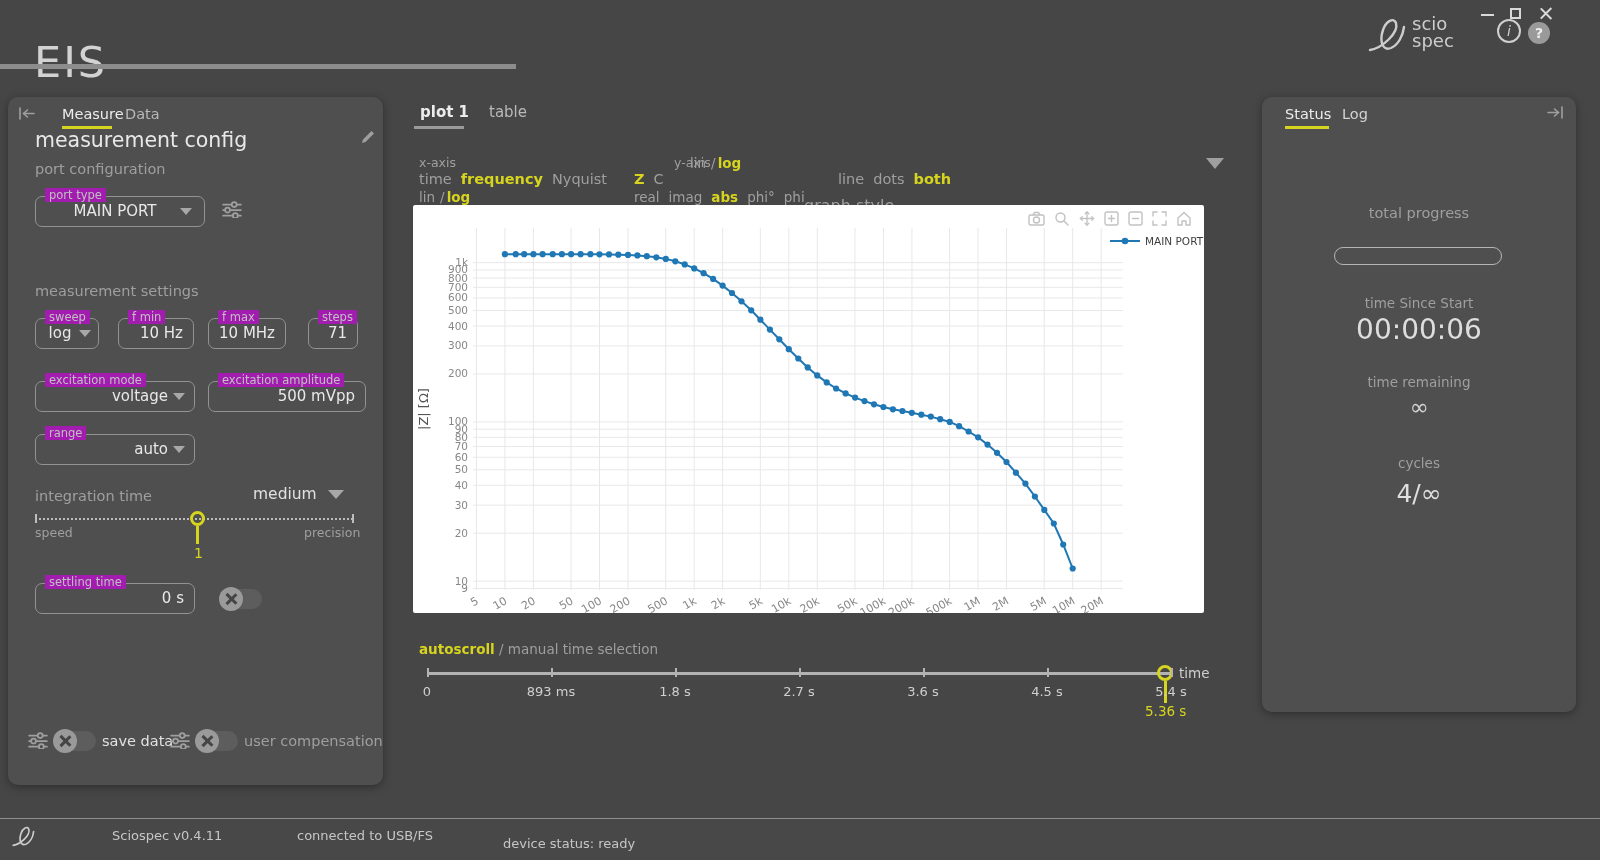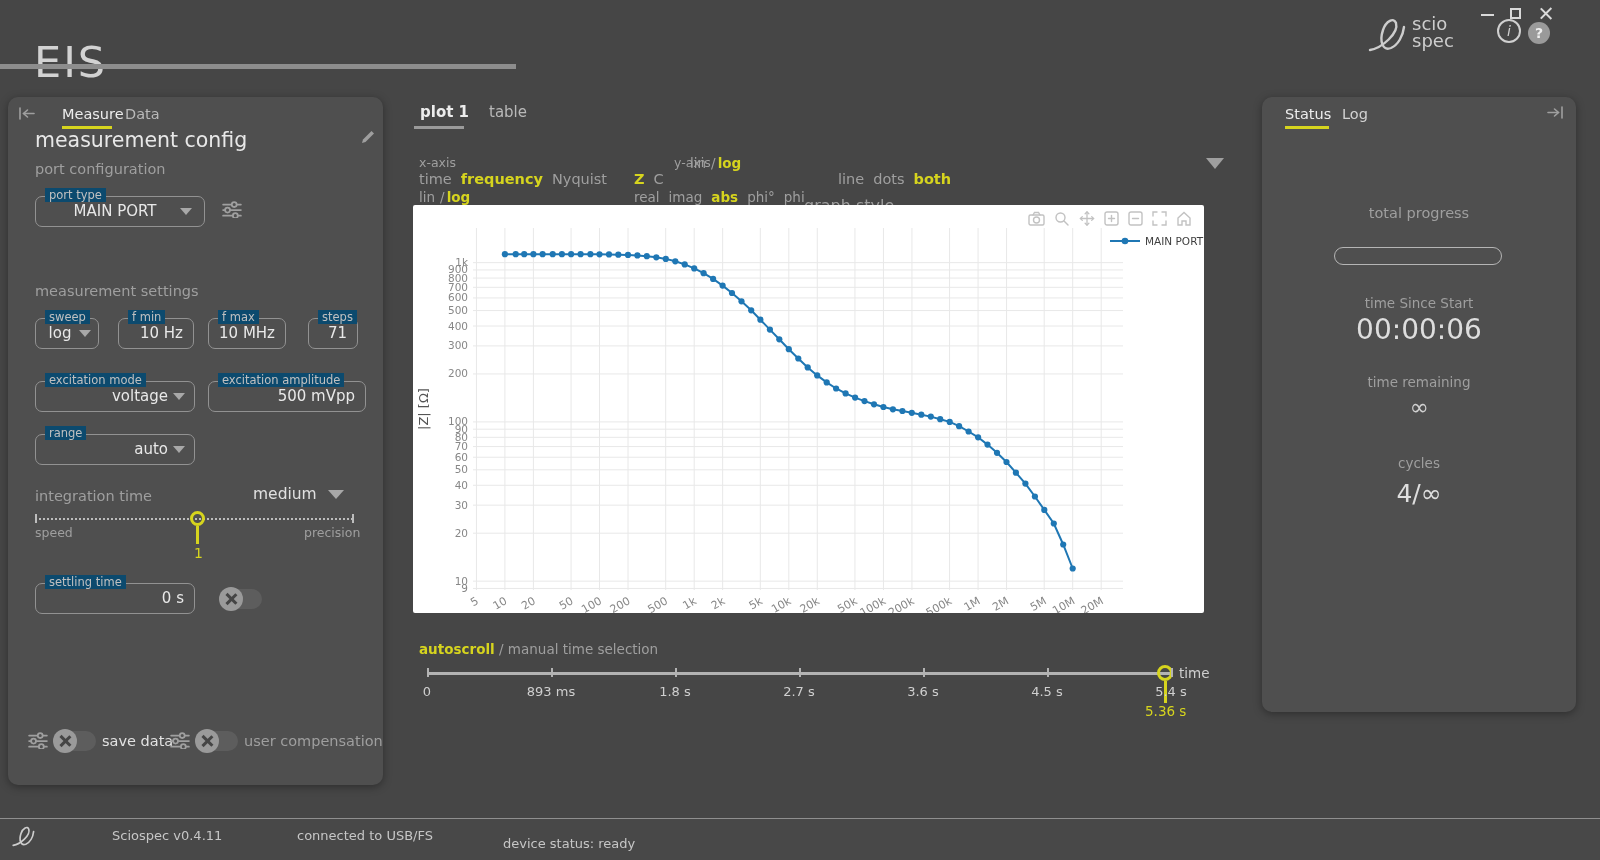--- a/index.html
+++ b/index.html
@@ -12,21 +12,21 @@
   .gray  { color:#9f9f9f; }
   .white { color:#e8e8e8; }
   .yellow{ color:#d6d41e; }
   .bold  { font-weight:bold; }
   .tab { position:absolute; font-size:14.5px; color:#b9b9b9; cursor:pointer; }
   .tab.active { color:#ececec; }
   .tab-underline { position:absolute; height:2.5px; background:#d6d41e; }
   .tab-underline.grayline { background:#9a9a9a; }
   
   .field { position:absolute; height:31px; border:1.5px solid #929292; border-radius:7px; }
-  .field-legend { position:absolute; top:-9px; left:9px; background:#0c4a6e; padding:0 4px;
+  .field-legend { position:absolute; top:-9px; left:9px; background:#a21caf; padding:0 4px;
                   font-size:11.5px; color:#c0c0c0; white-space:nowrap; }
   .field-value { position:absolute; top:5px; right:10px; left:8px; font-size:15px; color:#e8e8e8;
                  text-align:right; white-space:nowrap; }
   .field-value.center { text-align:center; }
   .tri { display:inline-block; width:0; height:0; border-left:6px solid transparent;
          border-right:6px solid transparent; border-top:7px solid #a8a8a8; margin-left:6px;
          vertical-align:middle; }
   .tri.big { border-left-width:8px; border-right-width:8px; border-top-width:9px; }
   
   .toggle { position:absolute; width:40px; height:20px; background:#5d5d5d; border-radius:10px; cursor:pointer; }

